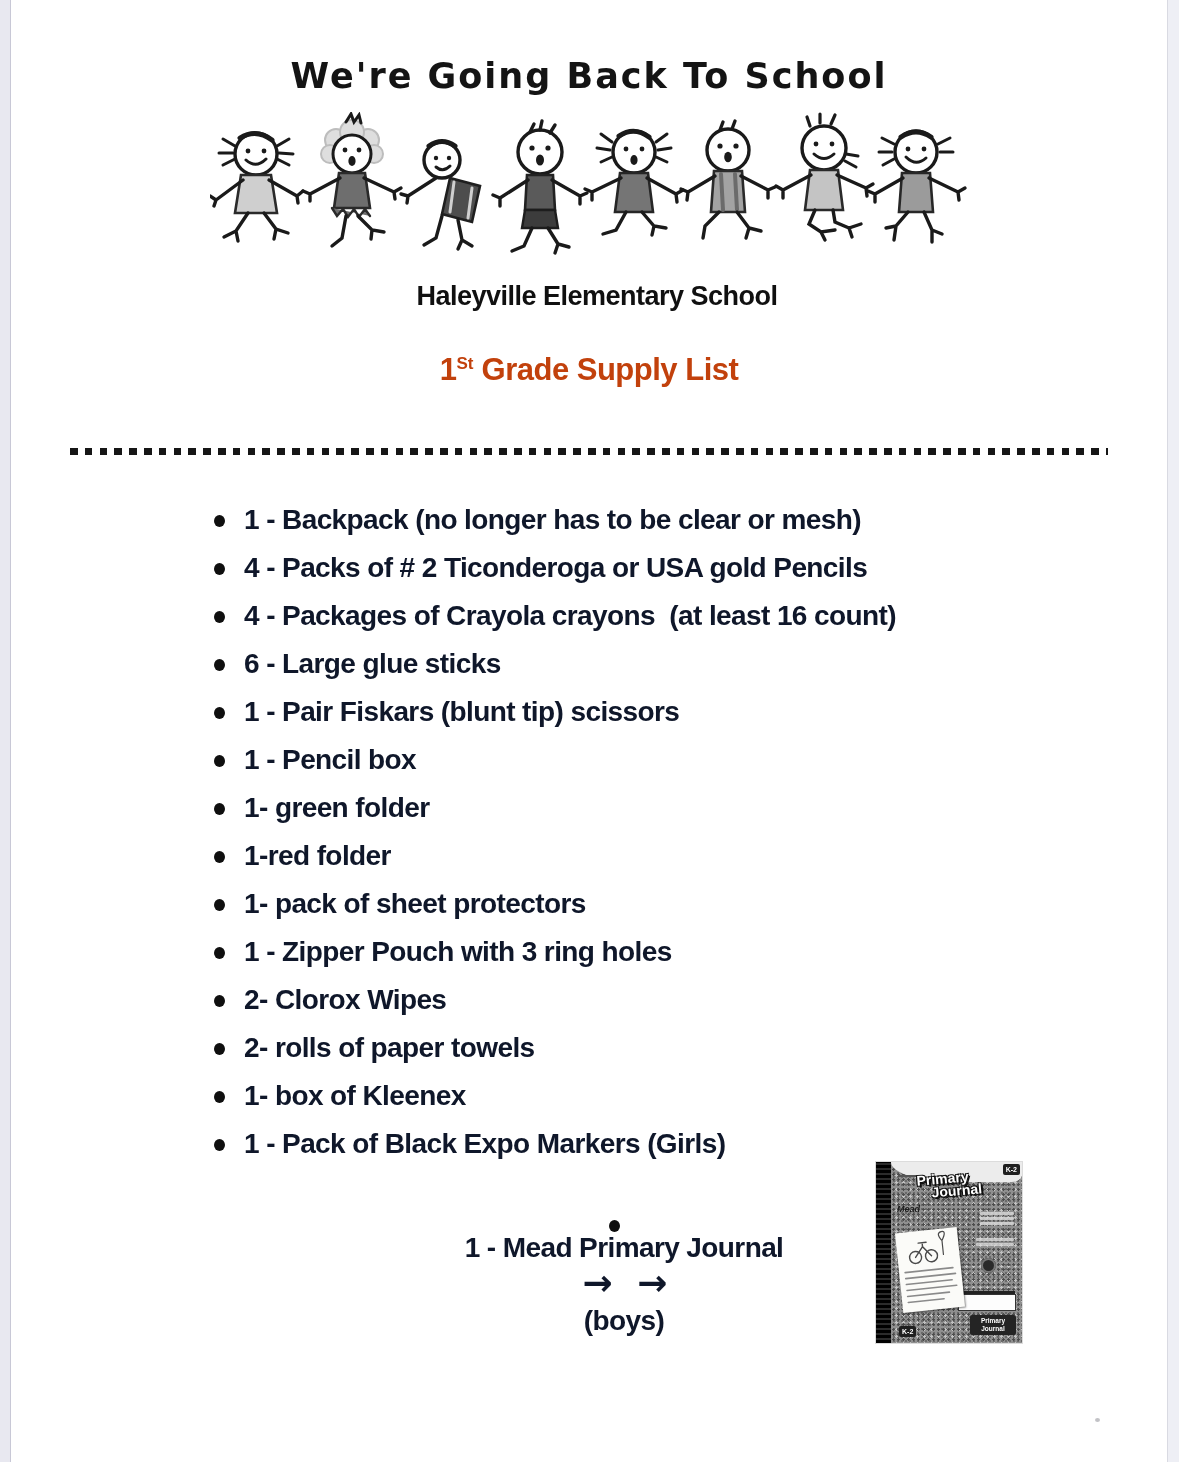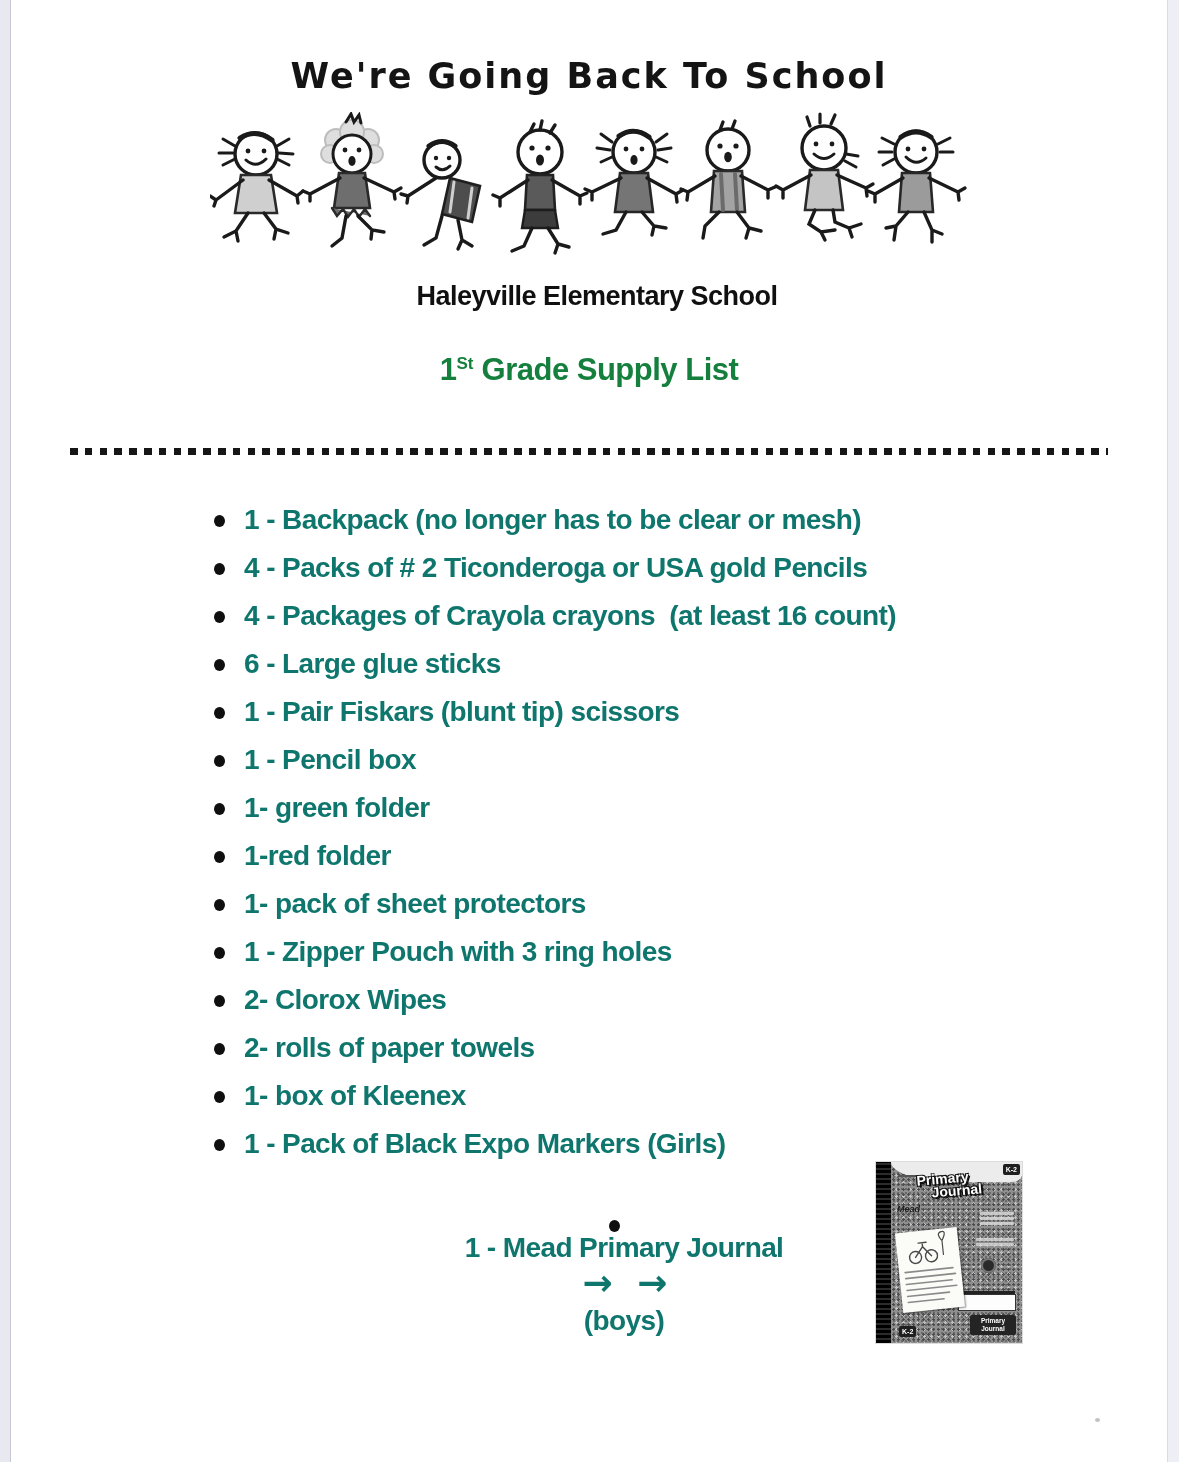--- a/index.html
+++ b/index.html
@@ -23,36 +23,36 @@
     letter-spacing:2px;color:#141414;
   }
   .kids-art{position:absolute;left:200px;top:112px;width:760px;height:152px;}
 
   .school-name{
     position:absolute;left:8px;top:281px;width:100%;text-align:center;
     font-weight:bold;font-size:27px;letter-spacing:-0.5px;color:#101010;
   }
   .list-title{
     position:absolute;left:0;top:352px;width:100%;text-align:center;
-    font-weight:bold;font-size:31px;letter-spacing:-0.5px;color:#15803d;
+    font-weight:bold;font-size:31px;letter-spacing:-0.5px;color:#c2410c;
   }
   .list-title sup{font-size:0.55em;vertical-align:super;letter-spacing:0;}
 
   .dashed-rule{
     position:absolute;left:60px;top:448px;width:1038px;height:7px;
     background:repeating-linear-gradient(90deg,#161616 0 7.5px,transparent 7.5px 14.8px);
   }
 
   .supply-list{
     position:absolute;left:204px;top:496px;width:820px;
     list-style:none;margin:0;padding:0;
   }
   .supply-list li{
     display:flex;align-items:center;height:48px;
-    font-weight:bold;font-size:28px;letter-spacing:-0.6px;color:#0f766e;
+    font-weight:bold;font-size:28px;letter-spacing:-0.6px;color:#0f172a;
   }
   .supply-list li.last-item{margin-top:50px;flex-direction:column;}
   .bullet{
     flex:0 0 auto;width:11px;height:12px;border-radius:50%;
     background:#0f0f0f;margin-right:19px;margin-top:2px;
   }
   .item-text{white-space:pre-wrap;}
   .arrows{
     font-family:"DejaVu Sans", sans-serif;font-weight:bold;font-size:36px;
     letter-spacing:6px;margin:0 6px 0 14px;transform:translateY(-2px);

